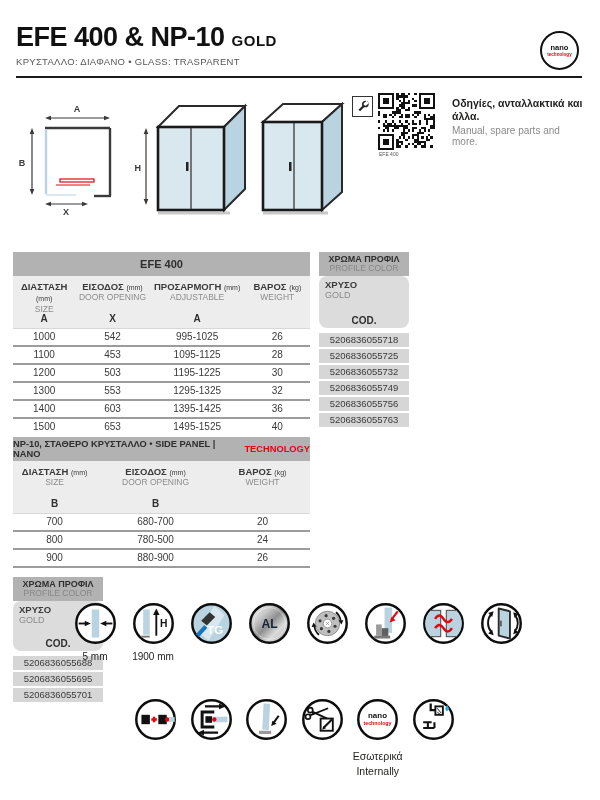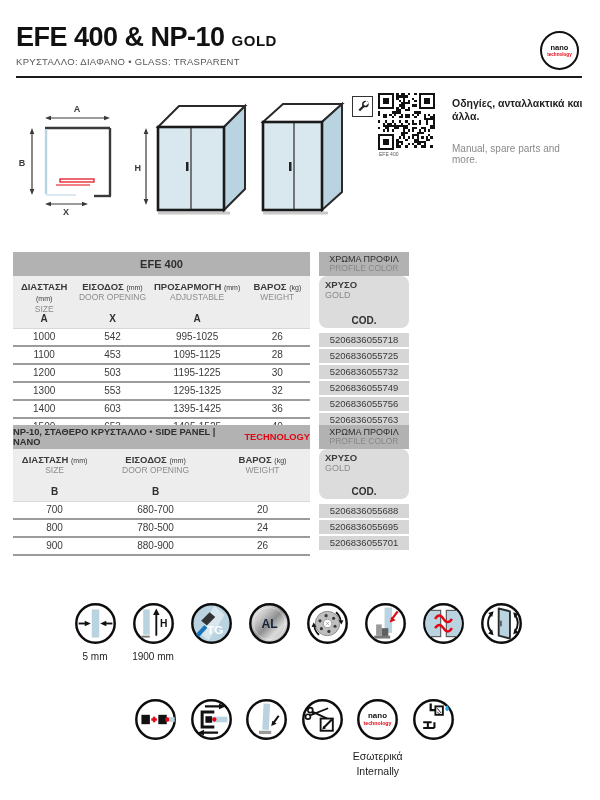--- a/index.html
+++ b/index.html
@@ -18,26 +18,26 @@
   .nano-logo .l1{font-size:7.5px;font-weight:700;color:#111;line-height:1.1;}
   .nano-logo .l2{font-size:4.6px;font-weight:700;color:#e30613;line-height:1.2;}
 
   
   .wrench-box{position:absolute;left:352px;top:96px;width:19px;height:19px;border:1.5px solid #333;
               display:flex;align-items:center;justify-content:center;background:#fff;}
   .qr{position:absolute;left:378px;top:93px;width:57px;height:57px;}
   .qr-caption{position:absolute;left:379px;top:151px;font-size:5px;color:#555;}
   .manual-text{position:absolute;left:452px;top:97px;width:135px;}
   .manual-text .gr{font-size:10.5px;font-weight:700;color:#1d1d1b;line-height:1.25;}
-  .manual-text .en{font-size:10px;color:#8a8a8a;margin-top:20px;}
+  .manual-text .en{font-size:10px;color:#8a8a8a;margin-top:2px;}
 
   
   .t-wrap{position:absolute;left:13px;display:flex;gap:9px;}
   #t1{top:252px;}
-  #t2{top:425px;}
+  #t2{top:437px;flex-direction:column;}
   .t-main{width:297px;}
   .t-side{width:90px;}
   .t-band{height:24px;background:#b2b2b2;display:flex;align-items:center;justify-content:center;
           font-size:11px;font-weight:700;color:#2e2e2e;}
   #t2 .t-band{font-size:9.3px;}
   .t-band .red{color:#e30613;}
   .t-cols{display:flex;background:#ededed;padding-top:5px;height:29px;box-sizing:content-box;}
   .t-col{text-align:center;}
   .gr-line{font-size:9.5px;font-weight:700;color:#3a3a3a;line-height:1.2;}
   .unit{font-size:7px;font-weight:400;}
@@ -45,21 +45,21 @@
   .t-sub{display:flex;background:#ededed;height:18px;align-items:center;font-weight:700;font-size:10px;color:#2f2f2f;}
   .t-sub .t-col{line-height:18px;}
   .t-row{display:flex;height:16px;align-items:center;font-size:10px;border-top:2px solid #9c9c9c;color:#3a3a3a;}
   .t-rows .t-row:first-child{border-top:1px solid #d8d8d8;}
   .t-rows.bline{border-bottom:2px solid #9c9c9c;}
   .t-row .t-col{line-height:16px;}
   #t1 .c1{width:21%;} #t1 .c2{width:25%;} #t1 .c3{width:32%;} #t1 .c4{width:22%;}
   #t2 .c1{width:28%;} #t2 .c2{width:40%;} #t2 .c3{width:32%;}
 
   .s-band{height:24px;background:#b2b2b2;display:flex;flex-direction:column;align-items:center;justify-content:center;}
-  .s-band .l1{font-size:9px;font-weight:400;color:#2f2f2f;line-height:1.15;}
+  .s-band .l1{font-size:9px;font-weight:700;color:#2f2f2f;line-height:1.15;}
   .s-band .l2{font-size:8.5px;color:#878787;line-height:1.15;text-align:center;}
   .s-head{background:#dcdcdc;display:flex;flex-direction:column;justify-content:space-between;box-sizing:border-box;padding:3px 6px 2px;border-radius:8px;}
   #t1 .s-head{height:52px;} #t2 .s-head{height:50px;}
   .s-head .color-gr{font-size:9.5px;font-weight:700;color:#3a3a3a;line-height:1.2;}
   .s-head .color-en{font-size:9px;color:#8a8a8a;line-height:1.2;}
   .s-head .cod{font-size:10px;font-weight:700;text-align:center;color:#2f2f2f;}
   .s-cell{height:16px;box-sizing:border-box;padding-top:5px;}
   .s-cell > div{height:13.5px;background:#d6d6d6;display:flex;align-items:center;justify-content:center;
                 font-size:9.5px;color:#3a3a3a;}
 

